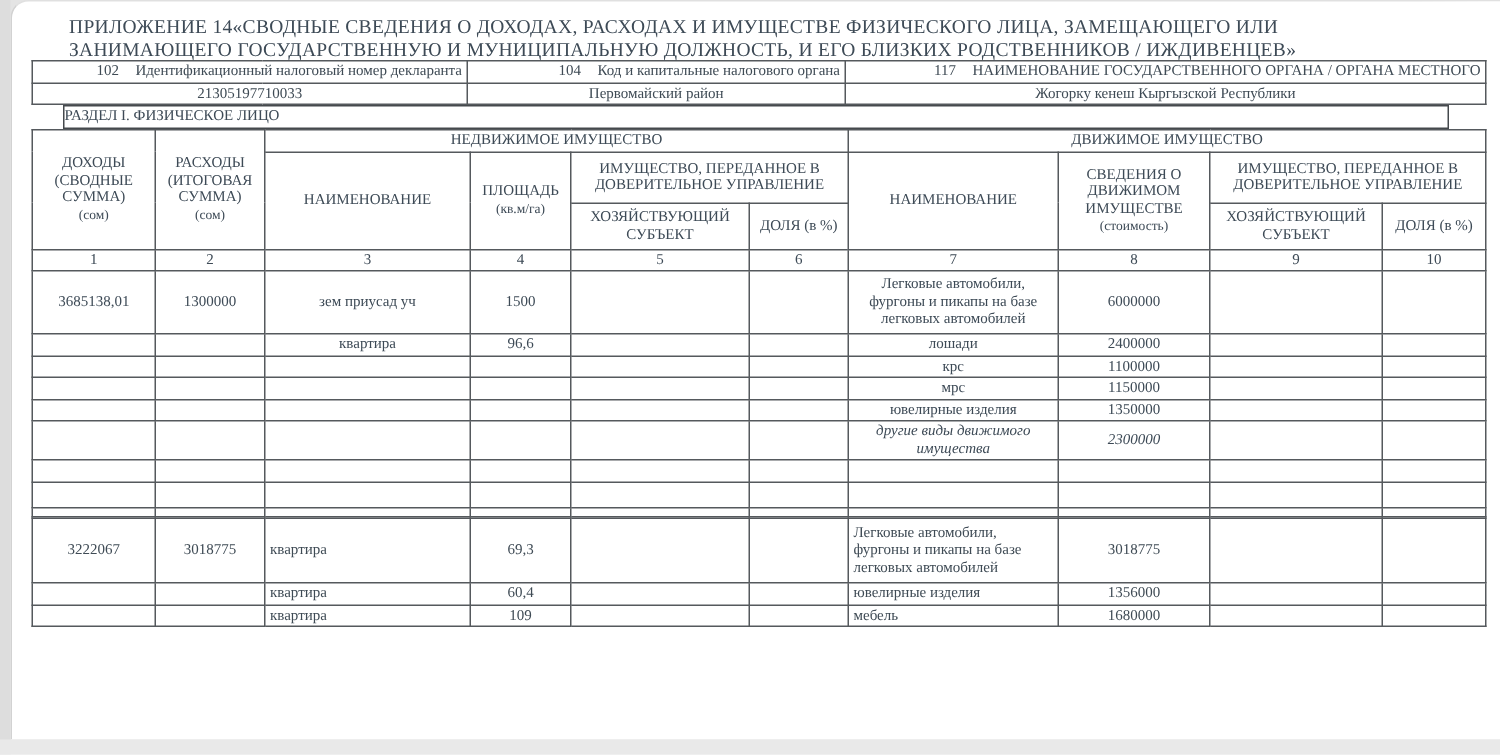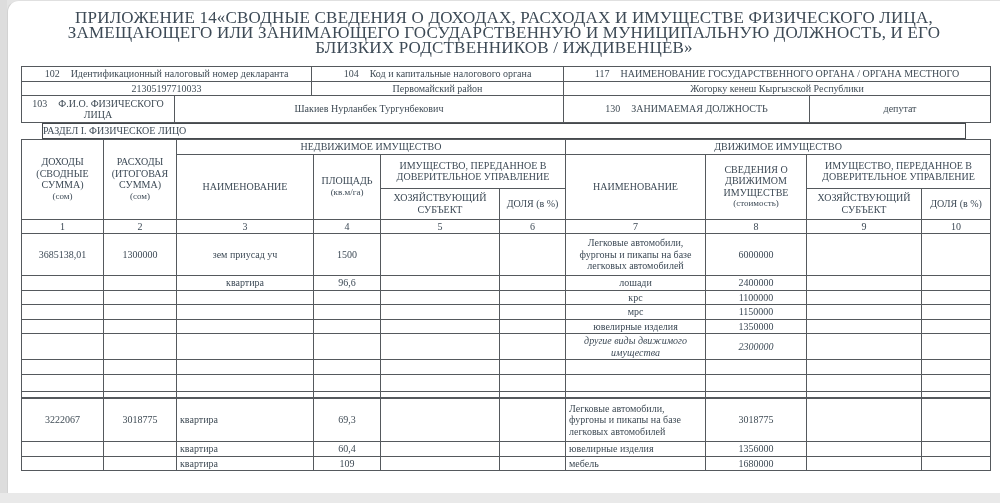--- a/index.html
+++ b/index.html
@@ -15,26 +15,26 @@
     left: 7px; top: 0; right: 0; bottom: 10px;
     background: #ffffff;
     border-top-left-radius: 12px;
     border-left: 1px solid #d2d2d2;
     border-top: 1px solid #e0e0e0;
     overflow: hidden;
   }
   .doc { padding: 9px 12px 0 12px; }
 
   .doc-title {
-    text-align: center;
-    font-size: 17px;
+    text-align: left;
+    font-size: 13px;
     line-height: 15px;
     letter-spacing: 0.2px;
     padding: 0 26px;
-    margin-bottom: 11px;
+    margin-bottom: 0;
     color: #3d4a56;
   }
 
   .tables { margin: 0 1px 0 1px; }
 
   table.grid {
     border-collapse: collapse;
     table-layout: fixed;
     width: 969px;
     margin: 0 auto;
@@ -45,21 +45,21 @@
     line-height: 11.5px;
     vertical-align: middle;
     padding: 1px 3px;
     overflow: hidden;
   }
   table.grid { border: 1px solid #45494d; }
 
   .tc { text-align: center; }
   .tl { text-align: left; }
 
-  .code-label { text-align: center; }
+  .code-label { text-align: right; }
   .code-label .code { display: inline-block; margin-right: 11px; }
 
   .hdr td {
     text-align: center;
     font-size: 9.5px;
     line-height: 11px;
     color: #3d4a56;
   }
   .hdr .sub { font-size: 9px; }
 
@@ -116,30 +116,20 @@
               <span class="code">104</span><span>Код и капитальные налогового органа</span>
             </td>
             <td colspan="2" class="code-label">
               <span class="code">117</span><span>НАИМЕНОВАНИЕ ГОСУДАРСТВЕННОГО ОРГАНА / ОРГАНА МЕСТНОГО</span>
             </td>
           </tr>
           <tr style="height:13px">
             <td colspan="2" class="tc">21305197710033</td>
             <td class="tc">Первомайский район</td>
             <td colspan="2" class="tc">Жогорку кенеш Кыргызской Республики</td>
-          </tr>
-          <tr style="height:27px">
-            <td class="code-label">
-              <span class="code">103</span><span>Ф.И.О. ФИЗИЧЕСКОГО ЛИЦА</span>
-            </td>
-            <td colspan="2" class="tc">Шакиев Нурланбек Тургунбекович</td>
-            <td class="code-label">
-              <span class="code">130</span><span>ЗАНИМАЕМАЯ ДОЛЖНОСТЬ</span>
-            </td>
-            <td class="tc">депутат</td>
           </tr>
         </tbody>
       </table>
 
       <div class="section-bar">РАЗДЕЛ I. ФИЗИЧЕСКОЕ ЛИЦО</div>
 
       <table class="grid hdr" id="main-table">
           <colgroup>
             <col style="width: 82px;">
             <col style="width: 73px;">

